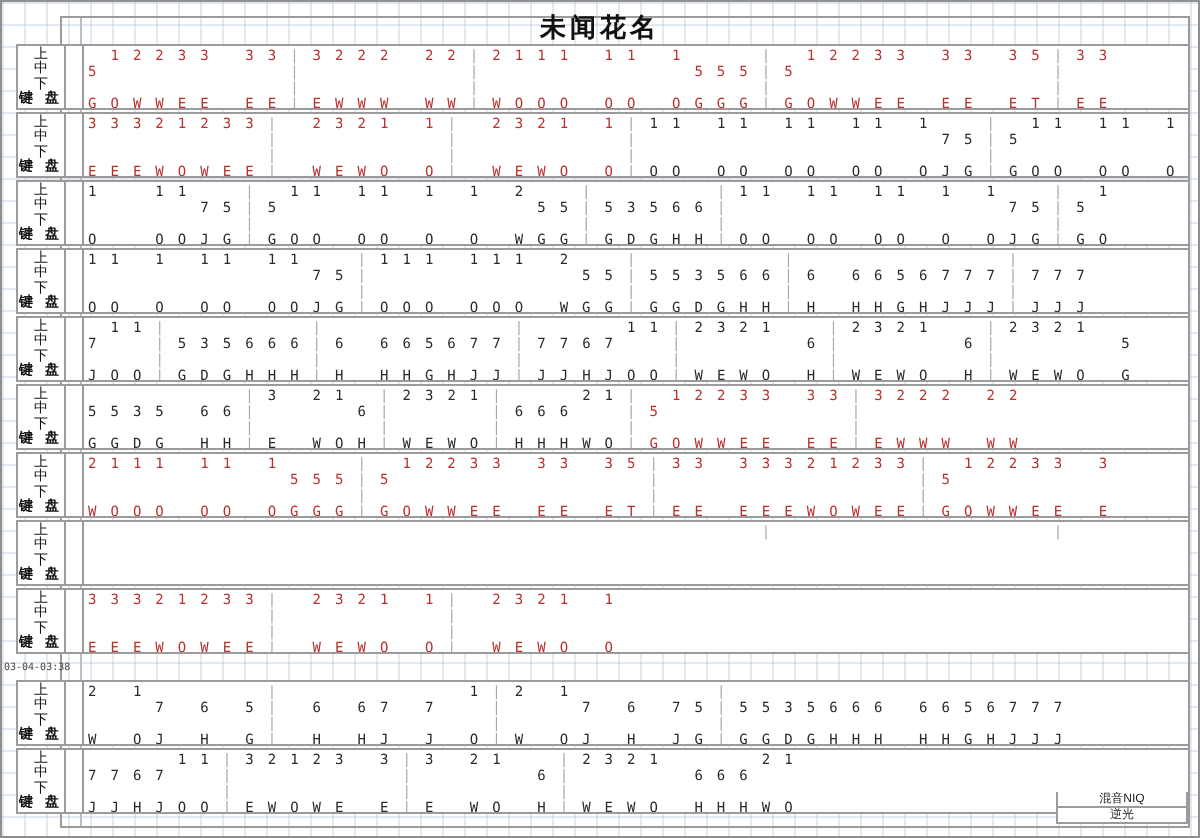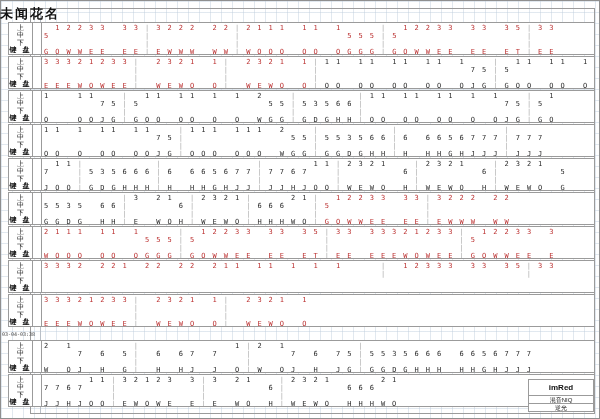--- a/index.html
+++ b/index.html
@@ -21,20 +21,21 @@
   }
   .bigbox {
     position:absolute; left:30px; top:8px; right:5px; bottom:5px;
     border:1px solid #9b9b9b;
     pointer-events:none;
   }
   .vline { position:absolute; top:8px; bottom:5px; width:1px; background:#b9bfc6; }
   .vline.a { left:30px; } .vline.b { left:40px; }
   .title {
     position:absolute; top:5px; left:0; right:0;
+    text-align:center;
     font-family:"Liberation Serif", serif;
     font-weight:bold; font-size:13px; color:#111;
     letter-spacing:2px;
   }
   #groups { position:absolute; left:8px; top:22px; right:5px; }
   .group {
     display:flex;
     height:33px; margin-bottom:1px;
     border:1px solid #9b9b9b;
     background:#fff;
@@ -197,21 +198,20 @@
     </div>
     <div class="group">
       <div class="labelcol">
         <div>上</div>
         <div>中</div>
         <div>下</div>
         <div class="kbd">键 盘</div>
       </div>
       <div class="gapcol"></div>
       <div class="content">
-        <div class="tline"><span style="color: rgb(187, 47, 47);">3 3 3 2   2 2 1   2 2   2 2   2 1 1   1 1   1   1   1       </span><span style="color: rgb(168, 168, 168);">| </span><span style="color: rgb(187, 47, 47);">  1 2 3 3 3   3 3   3 5 </span><span style="color: rgb(168, 168, 168);">| </span><span style="color: rgb(187, 47, 47);">3 3 </span></div>
         <div class="tline"><span style="color: rgb(187, 47, 47);">                                                            </span><span style="color: rgb(168, 168, 168);">| </span><span style="color: rgb(187, 47, 47);">                        </span><span style="color: rgb(168, 168, 168);">| </span><span style="color: rgb(187, 47, 47);">    </span></div>
       </div>
     </div>
     <div class="group tallgap">
       <div class="labelcol">
         <div>上</div>
         <div>中</div>
         <div>下</div>
         <div class="kbd">键 盘</div>
       </div>
@@ -251,16 +251,15 @@
         <div class="tline"><span style="color: rgb(42, 42, 42);">7 7 6 7     </span><span style="color: rgb(168, 168, 168);">| </span><span style="color: rgb(42, 42, 42);">              </span><span style="color: rgb(168, 168, 168);">| </span><span style="color: rgb(42, 42, 42);">          6 </span><span style="color: rgb(168, 168, 168);">| </span><span style="color: rgb(42, 42, 42);">          6 6 6     </span></div>
         <div class="tline"><span style="color: rgb(42, 42, 42);">            </span><span style="color: rgb(168, 168, 168);">| </span><span style="color: rgb(42, 42, 42);">              </span><span style="color: rgb(168, 168, 168);">| </span><span style="color: rgb(42, 42, 42);">            </span><span style="color: rgb(168, 168, 168);">| </span><span style="color: rgb(42, 42, 42);">                    </span></div>
         <div class="tline"><span style="color: rgb(42, 42, 42);">J J H J Q Q </span><span style="color: rgb(168, 168, 168);">| </span><span style="color: rgb(42, 42, 42);">E W Q W E   E </span><span style="color: rgb(168, 168, 168);">| </span><span style="color: rgb(42, 42, 42);">E   W Q   H </span><span style="color: rgb(168, 168, 168);">| </span><span style="color: rgb(42, 42, 42);">W E W Q   H H H W Q </span></div>
       </div>
     </div>
   </div>
 
 <div class="timestamp">03-04-03:38</div>
 
 <div class="credits">
-  <div class="credit-main">imRed</div>
   <div class="credit-sub">混音NIQ</div>
   <div class="credit-sub">逆光</div>
 </div>
 
 </body></html>

